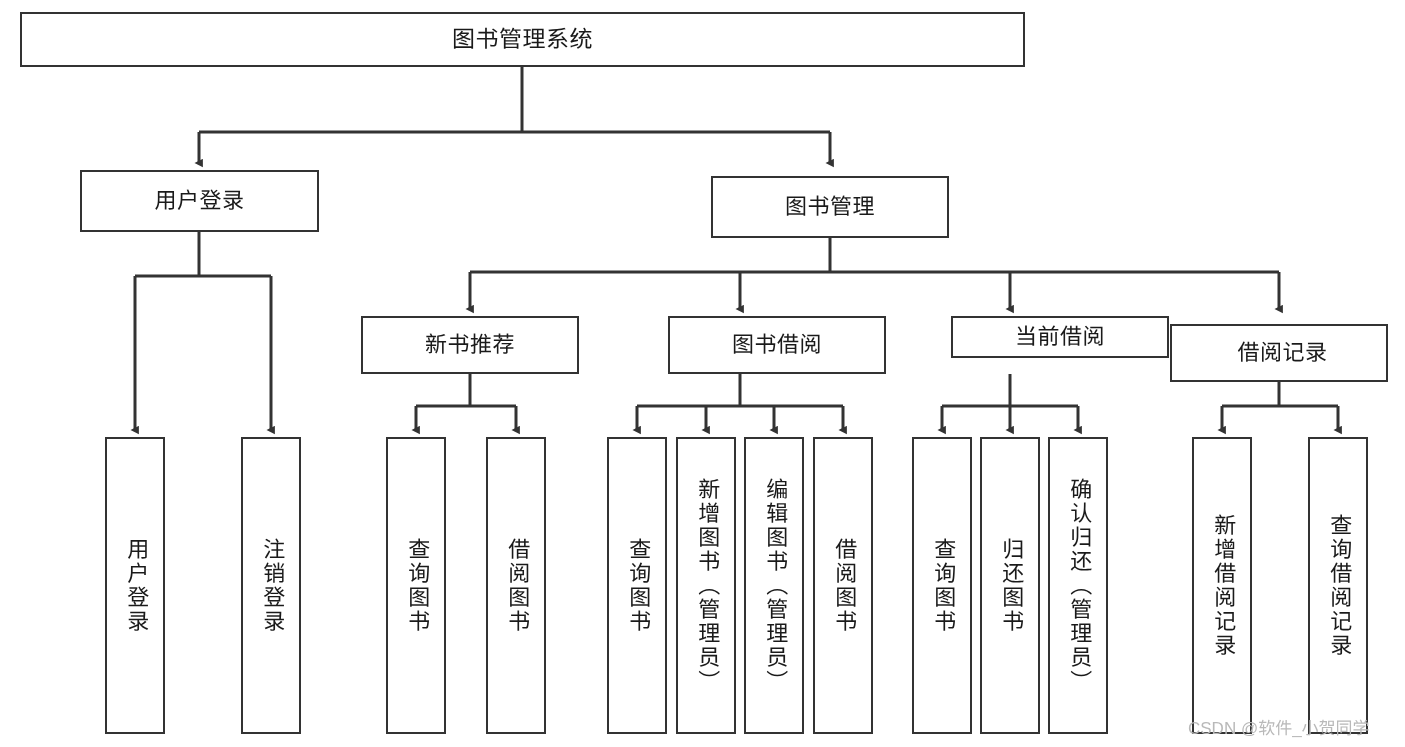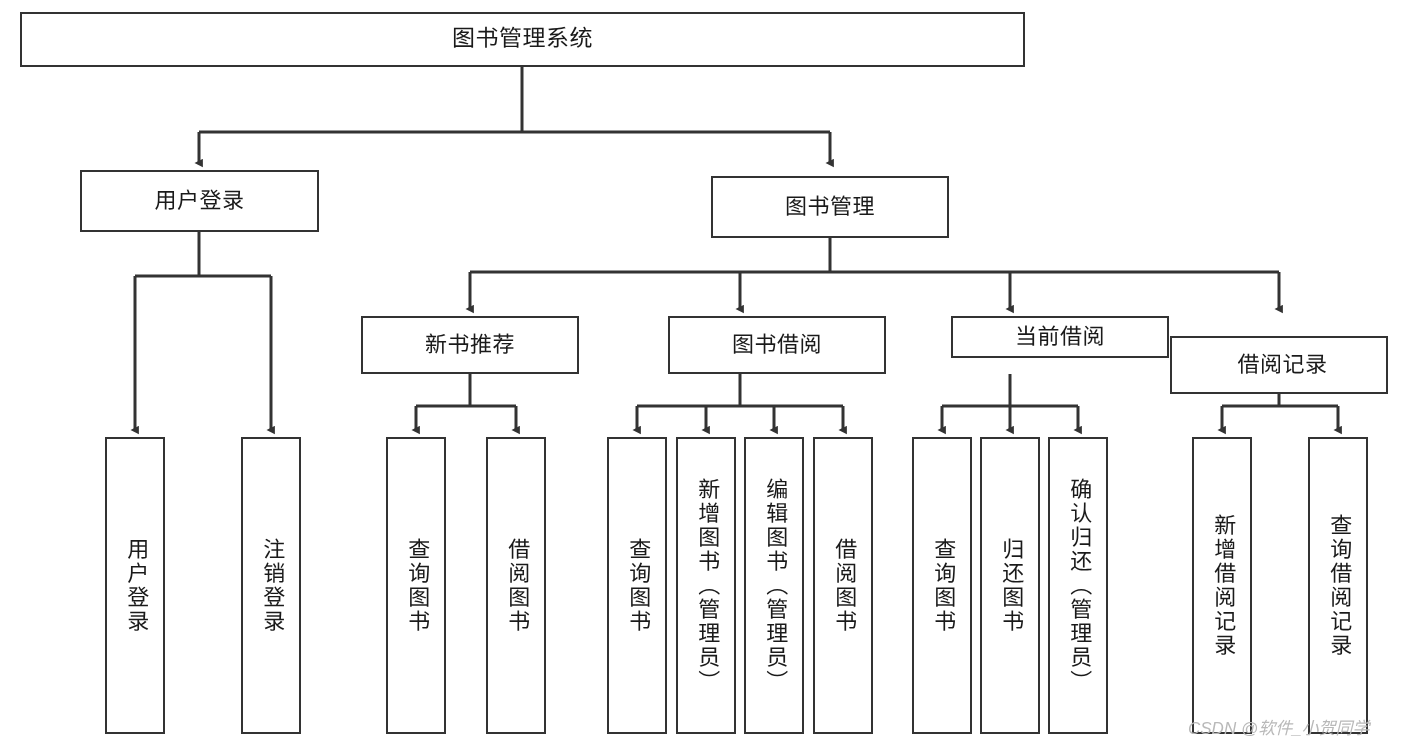--- a/index.html
+++ b/index.html
@@ -35,21 +35,20 @@
     align-items: center;
     justify-content: center;
     color: #1a1a1a;
     z-index: 2;
   }
   .node-label {
     display: block;
     text-align: center;
     line-height: 1.08;
     letter-spacing: 0.5px;
-    font-family: Liberation Serif, serif;
   }
   
   .node.horiz .node-label {
     writing-mode: horizontal-tb;
     font-size: 22px;
   }
   .node.root .node-label {
     font-size: 23px;
   }
   
@@ -69,21 +68,20 @@
   }
   .watermark {
     position: absolute;
     left: 1188px;
     top: 714px;
     font-size: 17px;
     color: #b9b9b9;
     white-space: nowrap;
     z-index: 5;
     font-family: "Liberation Sans", "DejaVu Sans", sans-serif;
-    font-style: italic;
   }
 </style>
 </head>
 <body>
 
 <div id="diagram-root">
 
   <svg id="edge-layer" viewBox="0 0 1405 747" width="1405" height="747" xmlns="http://www.w3.org/2000/svg">
     <defs>
       <marker id="arrowhead" markerWidth="9" markerHeight="9" refX="4.2" refY="4.3" orient="auto" markerUnits="userSpaceOnUse">
@@ -150,21 +148,21 @@
 
   <div class="node horiz" style="left:361px; top:316px; width:218px; height:58px;">
     <span class="node-label">新书推荐</span>
   </div>
   <div class="node horiz" style="left:631px; top:316px; width:218px; height:58px;margin-left:37px;">
     <span class="node-label">图书借阅</span>
   </div>
   <div class="node horiz" style="left:951px; top:316px; width:218px; height:42px;">
     <span class="node-label">当前借阅</span>
   </div>
-  <div class="node horiz" style="left:1170px; top:336px; width:218px; height:58px;padding-left:7px;">
+  <div class="node horiz" style="left:1170px; top:324px; width:218px; height:58px;padding-left:7px;">
     <span class="node-label">借阅记录</span>
   </div>
 
   <div class="node vert" style="left:105px; top:437px; width:60px; height:297px;">
     <span class="node-label">用户登录</span>
   </div>
   <div class="node vert" style="left:241px; top:437px; width:60px; height:297px;">
     <span class="node-label">注销登录</span>
   </div>
 

